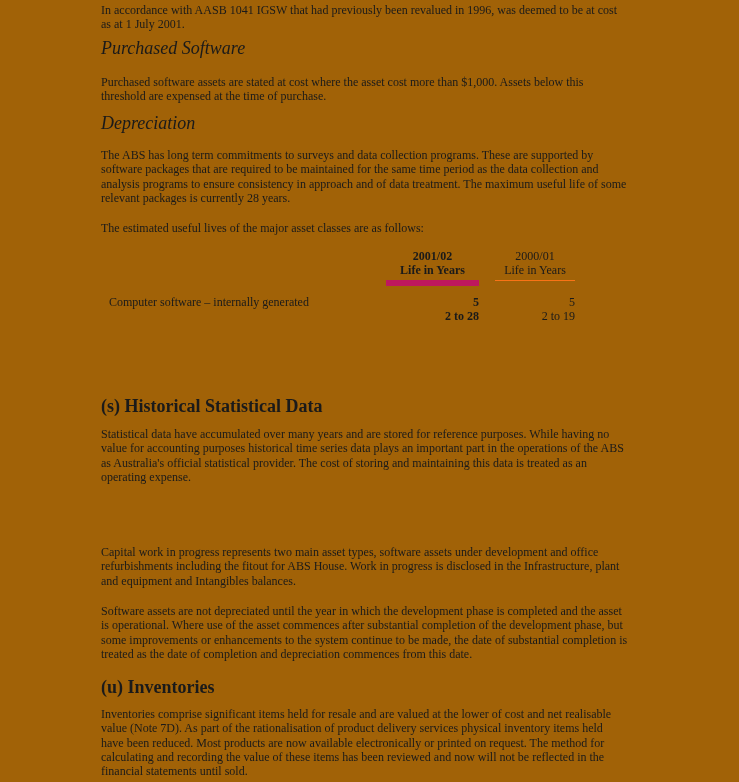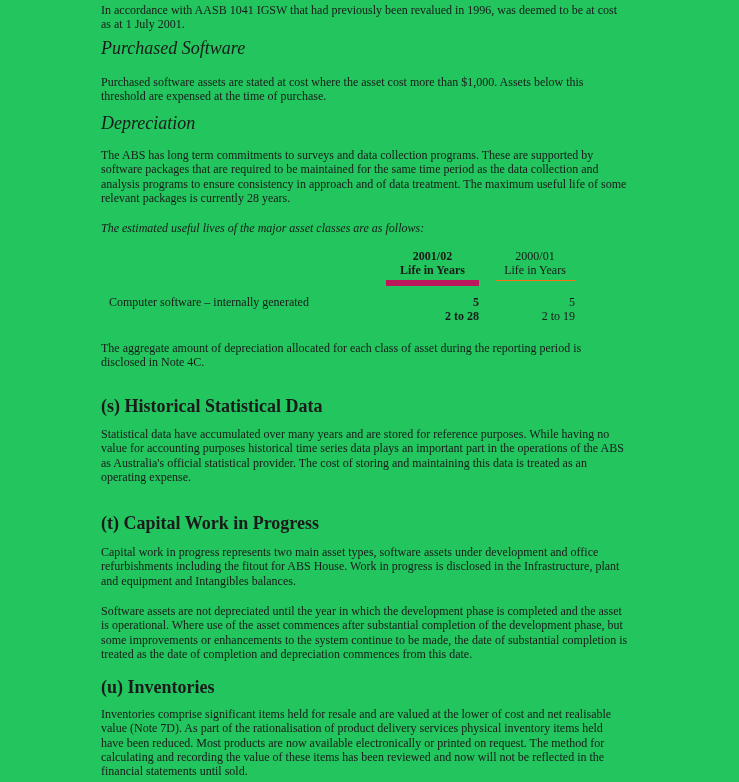--- a/index.html
+++ b/index.html
@@ -6,42 +6,42 @@
   body {
     width: 739px; height: 782px;
     background: #ffffff;
     font-family: "Liberation Serif", "DejaVu Serif", serif;
     color: #1a1a1a;
     -webkit-font-smoothing: antialiased;
   }
   .page {
     position: relative;
     width: 739px; height: 782px;
-    background: #22c55e;
+    background: #a16207;
     overflow: hidden;
   }
   .doc {
     position: absolute;
     left: 101px; top: 0;
     width: 527px; height: 782px;
     font-size: 12px;
     line-height: 14.3px;
   }
   .blk { position: absolute; left: 0; width: 527px; }
   .para { text-align: left; }
   .h-italic { font-style: italic; font-size: 18px; }
   .h-bold { font-weight: bold; font-size: 18px; }
 
   
   .p1   { top: 3px; }
   .h-ps { top: 41px; }
   .p2   { top: 75px; }
   .h-dep{ top: 116px; }
   .p3   { top: 148px; }
-  .p4   { top: 221px; font-style: italic; }
+  .p4   { top: 221px; }
   .p5   { top: 341px; }
   .h-s  { top: 399px; }
   .p-s  { top: 427px; }
   .h-t  { top: 516px; }
   .p-t1 { top: 545px; }
   .p-t2 { top: 604px; }
   .h-u  { top: 680px; }
   .p-u  { top: 707px; }
 
   
@@ -99,27 +99,25 @@
         <span class="tbl-line">5</span>
         <span class="tbl-line">2 to 28</span>
       </div>
 
       <div class="tbl-vals col2">
         <span class="tbl-line">5</span>
         <span class="tbl-line">2 to 19</span>
       </div>
     </div>
 
-    <div class="blk para p5">The aggregate amount of depreciation allocated for each class of asset during the reporting period is disclosed in Note 4C.</div>
 
     <div class="blk h-bold h-s">(s) Historical Statistical Data</div>
 
     <div class="blk para p-s">Statistical data have accumulated over many years and are stored for reference purposes.  While having no value for accounting purposes historical time series data plays an important part in the operations of the ABS as Australia's official statistical provider. The cost of storing and maintaining this data is treated as an operating expense.</div>
 
-    <div class="blk h-bold h-t">(t) Capital Work in Progress</div>
 
     <div class="blk para p-t1">Capital work in progress represents two main asset types, software assets under development and office refurbishments including the fitout for ABS House. Work in progress is disclosed in the Infrastructure, plant and equipment and Intangibles balances.</div>
 
     <div class="blk para p-t2">Software assets are not depreciated until the year in which the development phase is completed and the asset is operational.  Where use of the asset commences after substantial completion of the development phase, but some improvements or enhancements to the system continue to be made, the date of substantial completion is treated as the date of completion and depreciation commences from this date.</div>
 
     <div class="blk h-bold h-u">(u) Inventories</div>
 
     <div class="blk para p-u">Inventories comprise significant items held for resale and are valued at the lower of cost and net realisable value (Note 7D). As part of the rationalisation of product delivery services physical inventory items held have been reduced. Most products are now available electronically or printed on request. The method for calculating and recording the value of these items has been reviewed and now will not be reflected in the financial statements until sold.</div>
 
   </div>

